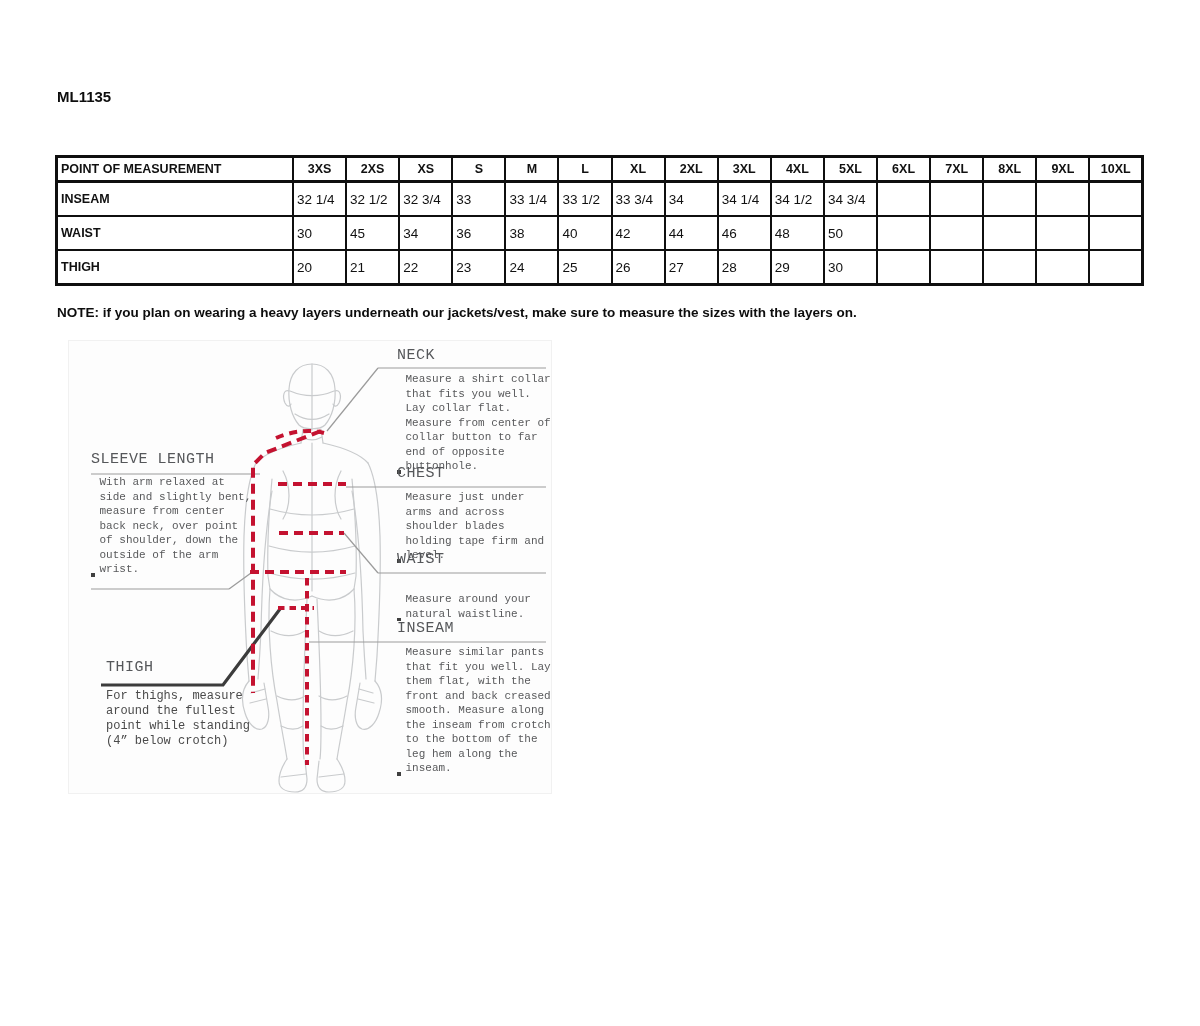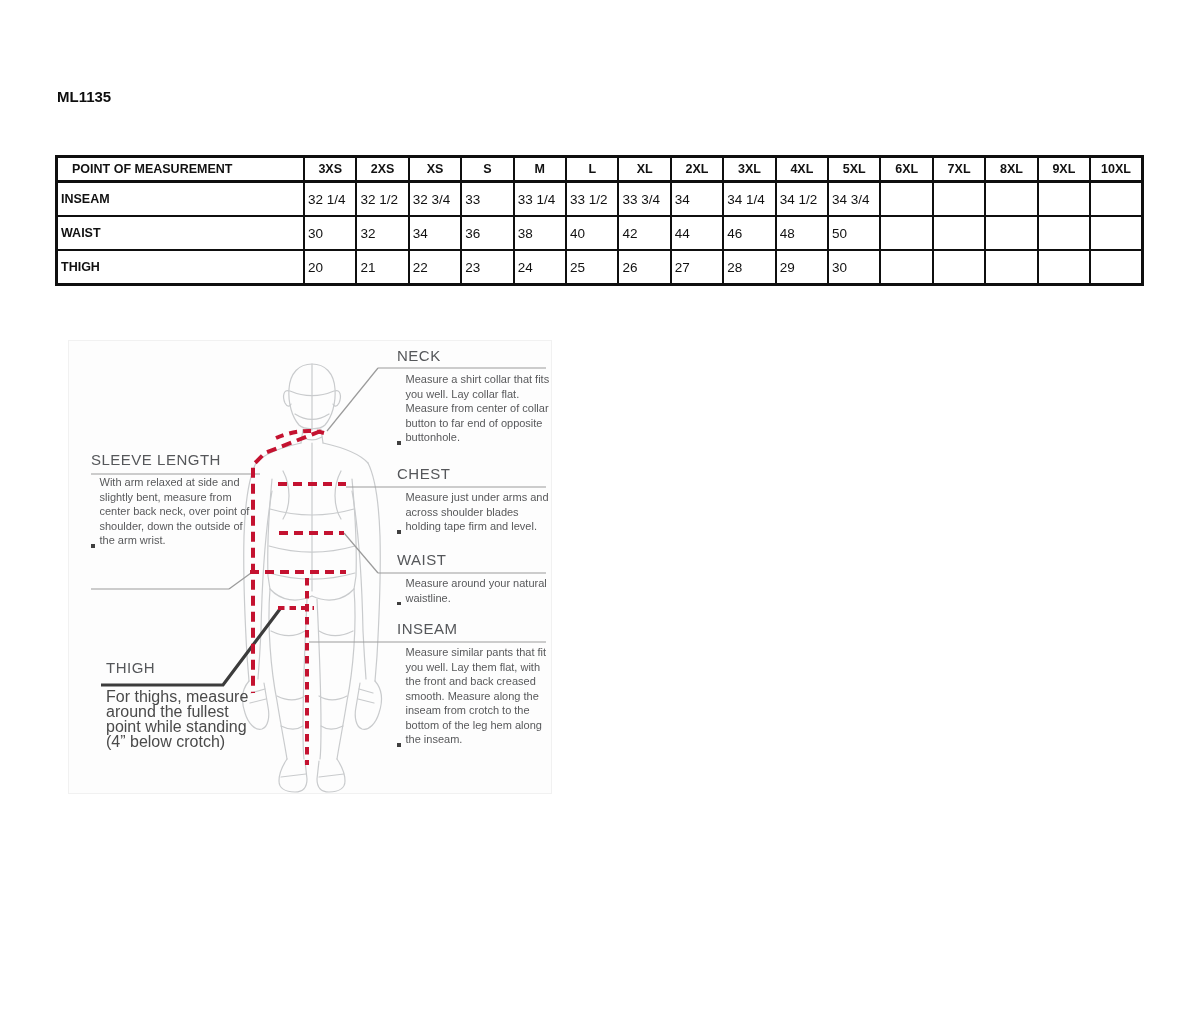--- a/index.html
+++ b/index.html
@@ -9,43 +9,43 @@
   
   .doc-title{position:absolute;left:57px;top:88px;font-size:15px;font-weight:bold;color:#0d0d0d;}
   .doc-note{position:absolute;left:57px;top:305px;font-size:13.5px;font-weight:bold;color:#0d0d0d;}
 
   
   table.size-table{position:absolute;left:55px;top:155px;width:1089px;border-collapse:collapse;
         table-layout:fixed;border:3px solid #0f0f0f;}
   .size-table th,.size-table td{border:2px solid #0f0f0f;overflow:hidden;white-space:nowrap;}
   .size-table thead th{height:22px;font-size:12.5px;font-weight:bold;text-align:center;
         border-bottom:3px solid #0f0f0f;padding:0 2px;}
-  .size-table thead th.pom{width:229px;text-align:left;padding-left:14px;}
+  .size-table thead th.pom{width:229px;text-align:left;padding-left:3px;}
   .size-table tbody td{height:30px;font-size:13.5px;font-weight:normal;text-align:left;padding-left:3px;}
   .size-table tbody td.rowlabel{font-weight:bold;font-size:12.5px;padding-left:3px;}
 
   
   .diagram{position:absolute;left:68px;top:340px;width:482px;height:452px;background:#fdfdfd;
         border:1px solid #f1f1f1;}
   .diagram svg{position:absolute;left:0;top:0;}
-  .ann{position:absolute;color:#58595b;}
+  .ann{position:absolute;color:#58595b;font-family:Liberation Mono, monospace;}
   .ann-title{font-size:15px;letter-spacing:.5px;color:#55575a;font-weight:normal;}
   .ann-desc{display:flex;font-size:11px;line-height:14.5px;color:#58595b;align-items:flex-end;}
   .ann-desc .bullet{flex:0 0 auto;width:3.5px;height:3.5px;background:#3f3f3f;margin:5px 5px 0 0;}
   .ann-neck  {left:328px;top:6px;  width:154px;}
   .ann-chest {left:328px;top:124px;width:158px;}
   .ann-waist {left:328px;top:210px;width:154px;}
   .ann-inseam{left:328px;top:279px;width:156px;}
   .ann-sleeve{left:22px; top:110px;width:166px;}
   .ann-seat  {left:22px; top:225px;width:142px;}
   .ann-thigh {left:37px; top:318px;width:154px;}
-  .ann-thigh .ann-desc{font-size:16px;line-height:15px;color:#4a4a4a;}
+  .ann-thigh .ann-desc{font-size:12px;line-height:15px;color:#4a4a4a;}
   .ann-neck  .ann-desc{margin-top:8px;}
   .ann-chest .ann-desc{margin-top:8px;}
-  .ann-waist .ann-desc{margin-top:8px;}
+  .ann-waist .ann-desc{margin-top:24px;}
   .ann-inseam .ann-desc{margin-top:8px;}
   .ann-sleeve .ann-desc{margin-top:7px;}
   .ann-seat  .ann-desc{margin-top:7px;}
   .ann-thigh .ann-desc{margin-top:13px;}
 </style>
 </head>
 <body>
 
 <div class="page">
 
@@ -89,21 +89,21 @@
           <td>34 3/4</td>
           <td></td>
           <td></td>
           <td></td>
           <td></td>
           <td></td>
         </tr>
         <tr>
           <td class="rowlabel">WAIST</td>
           <td>30</td>
-          <td>32</td>
+          <td>45</td>
           <td>34</td>
           <td>36</td>
           <td>38</td>
           <td>40</td>
           <td>42</td>
           <td>44</td>
           <td>46</td>
           <td>48</td>
           <td>50</td>
           <td></td>
@@ -127,20 +127,21 @@
           <td>30</td>
           <td></td>
           <td></td>
           <td></td>
           <td></td>
           <td></td>
         </tr>
       </tbody>
   </table>
 
+  <div class="doc-note">NOTE: if you plan on wearing a heavy layers underneath our jackets/vest, make sure to measure the sizes with the layers on.</div>
 
   <div class="diagram">
     <svg width="482" height="452" viewBox="0 0 482 452">
 
       <g stroke="#c9cbcd" stroke-width="1.2" fill="none" stroke-linecap="round">
 
         <path d="M243,23 C230,23 221,32 220,48 C219,62 223,76 230,84 C235,89 251,89 256,84 C263,76 267,62 266,48 C265,32 256,23 243,23 Z"></path>
         <path d="M243,23 L243,89"></path>
         <path d="M221,50 C235,56 251,56 265,50"></path>
         <path d="M226,73 C237,80 249,80 260,73"></path>

